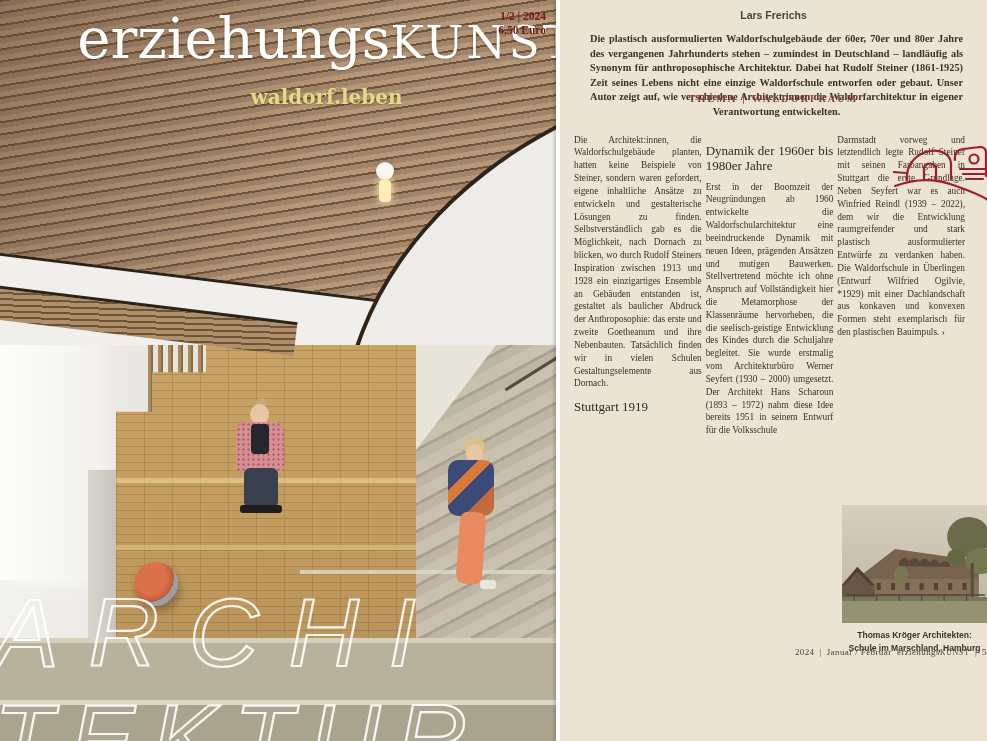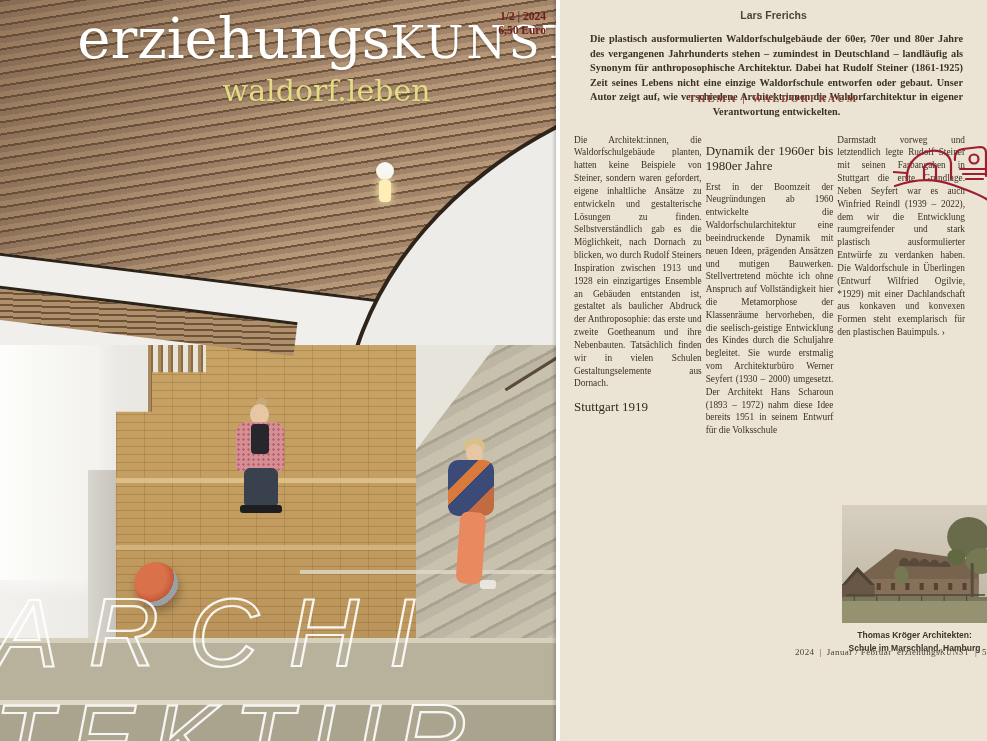--- a/index.html
+++ b/index.html
@@ -91,22 +91,22 @@
 
   .ball{ left:134px; top:562px; width:44px; height:44px; border-radius:50%;
     background:radial-gradient(circle at 35% 35%, #d9714a 0 40%, #c25a38 60%, #98a0a8 61% 75%, #b55436 76%);
     box-shadow:2px 6px 8px rgba(0,0,0,.25); filter:blur(.4px); }
 
   
   .masthead{ position:absolute; left:0; top:10px; width:653px; text-align:center; z-index:5; }
   .mast-title{ color:#fff; font-family:"DejaVu Serif", serif; font-size:56px; line-height:1.05;
     text-shadow:0 1px 3px rgba(60,40,20,.35); letter-spacing:0px; }
   .mast-caps{ font-size:45px; letter-spacing:3px; }
-  .mast-sub{ margin-top:4px; color:#e3dc86; font-family:"DejaVu Serif", serif; font-weight:normal;
-    font-size:30px; text-shadow:0 1px 2px rgba(60,40,20,.3); }
+  .mast-sub{ margin-top:16px; color:#e3dc86; font-family:"DejaVu Serif", serif; font-weight:bold;
+    font-size:20px; text-shadow:0 1px 2px rgba(60,40,20,.3); }
   .issue{ position:absolute; top:9px; right:10px; text-align:right; color:#731d1b;
     font-size:11.5px; line-height:1.25; z-index:6; font-weight:bold; }
   .overlay-word{ position:absolute; left:-6px; bottom:-52px; z-index:5;
     font-family:"Liberation Sans", sans-serif; font-style:italic; font-weight:400;
     color:rgba(255,255,255,0.04); -webkit-text-stroke:2.2px rgba(255,255,255,.9);
     font-size:97px; line-height:1.1; white-space:nowrap; }
   .ow1{ letter-spacing:30px; }
   .ow2{ letter-spacing:17px; }
 
   .gutter{ width:4px; flex:0 0 4px; background:#fdfdfc; box-shadow:-2px 0 3px rgba(0,0,0,.18); z-index:7; }

